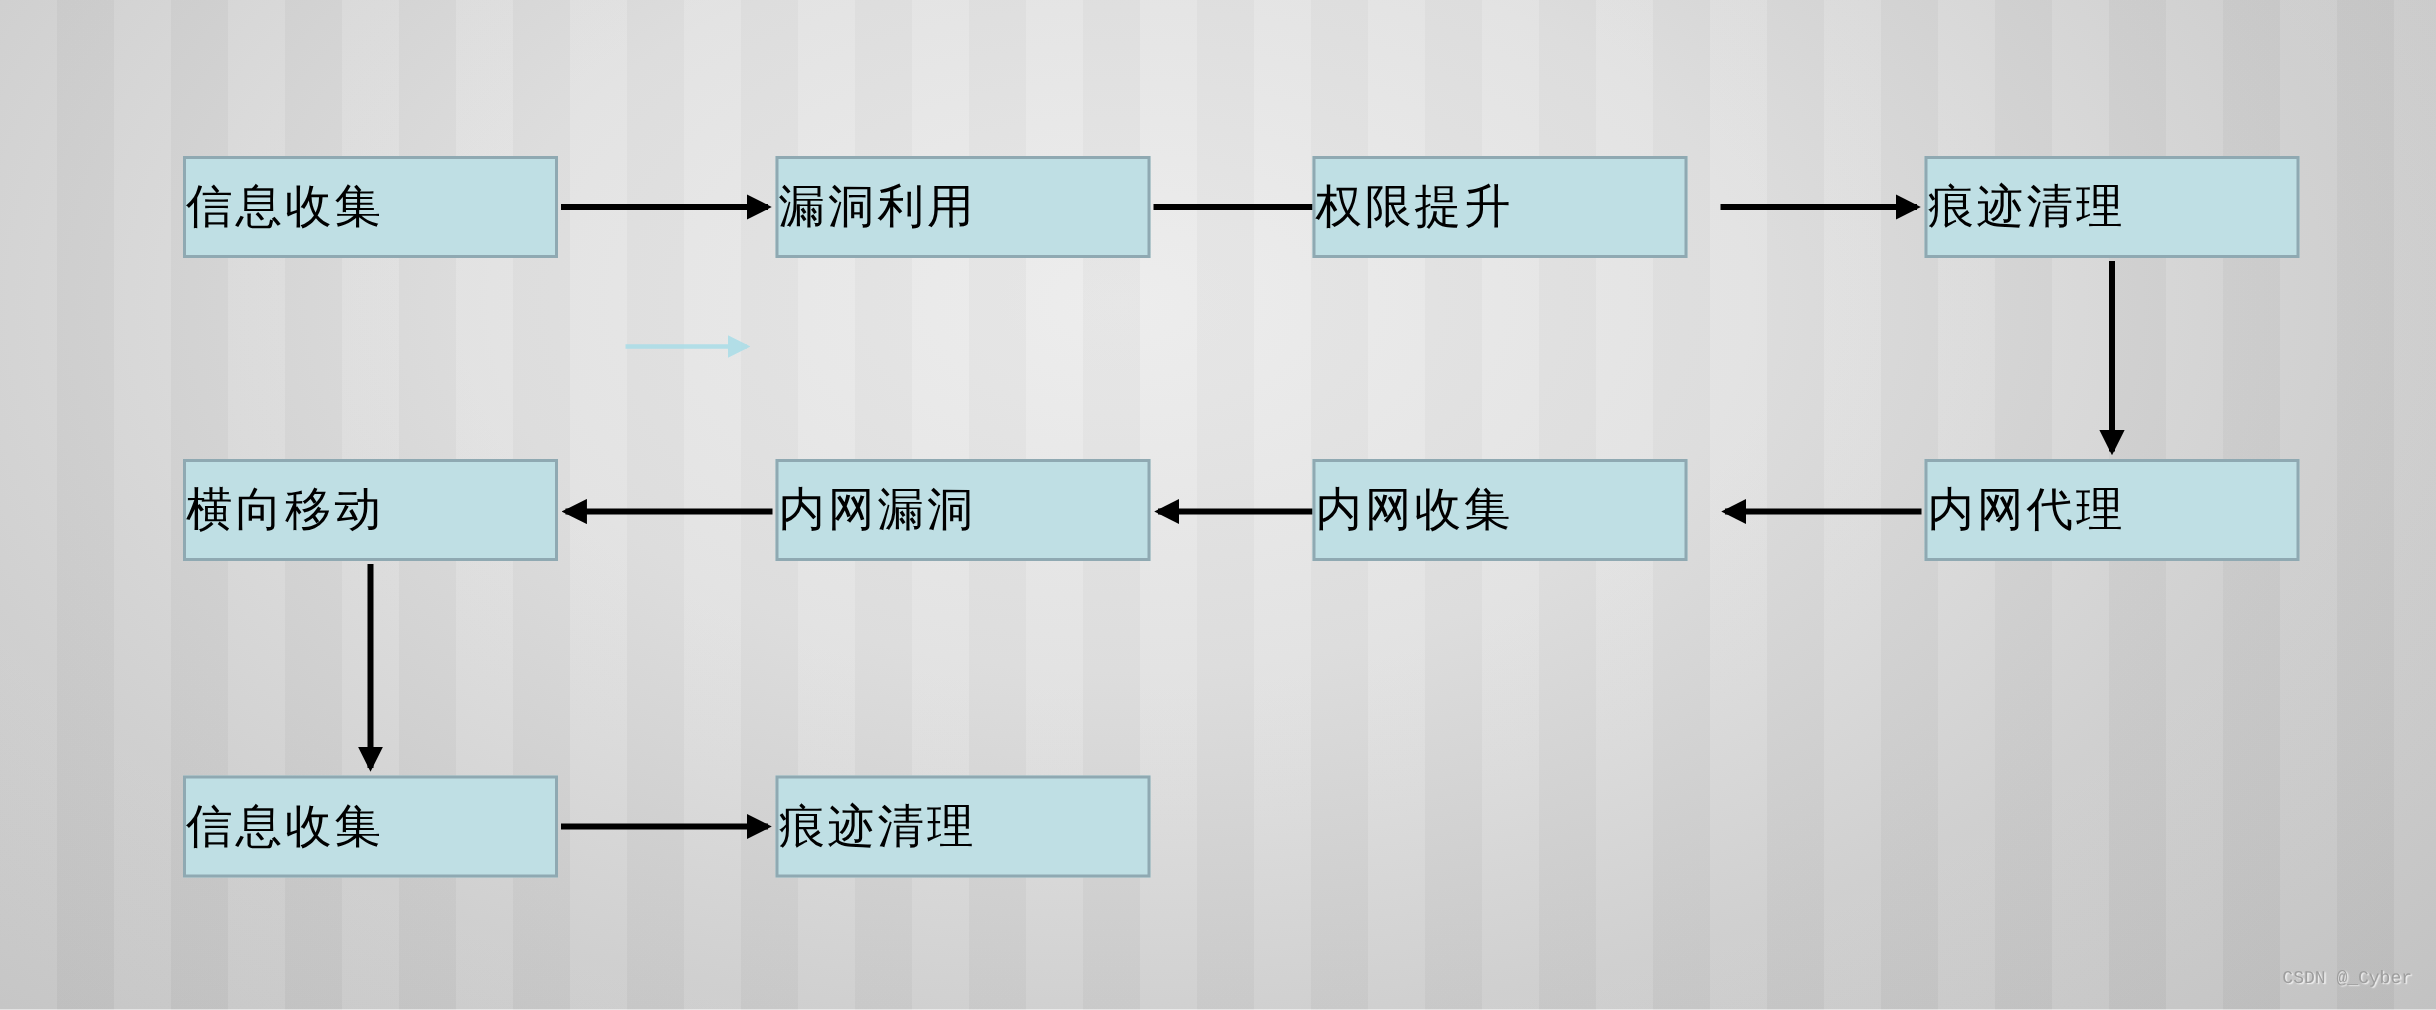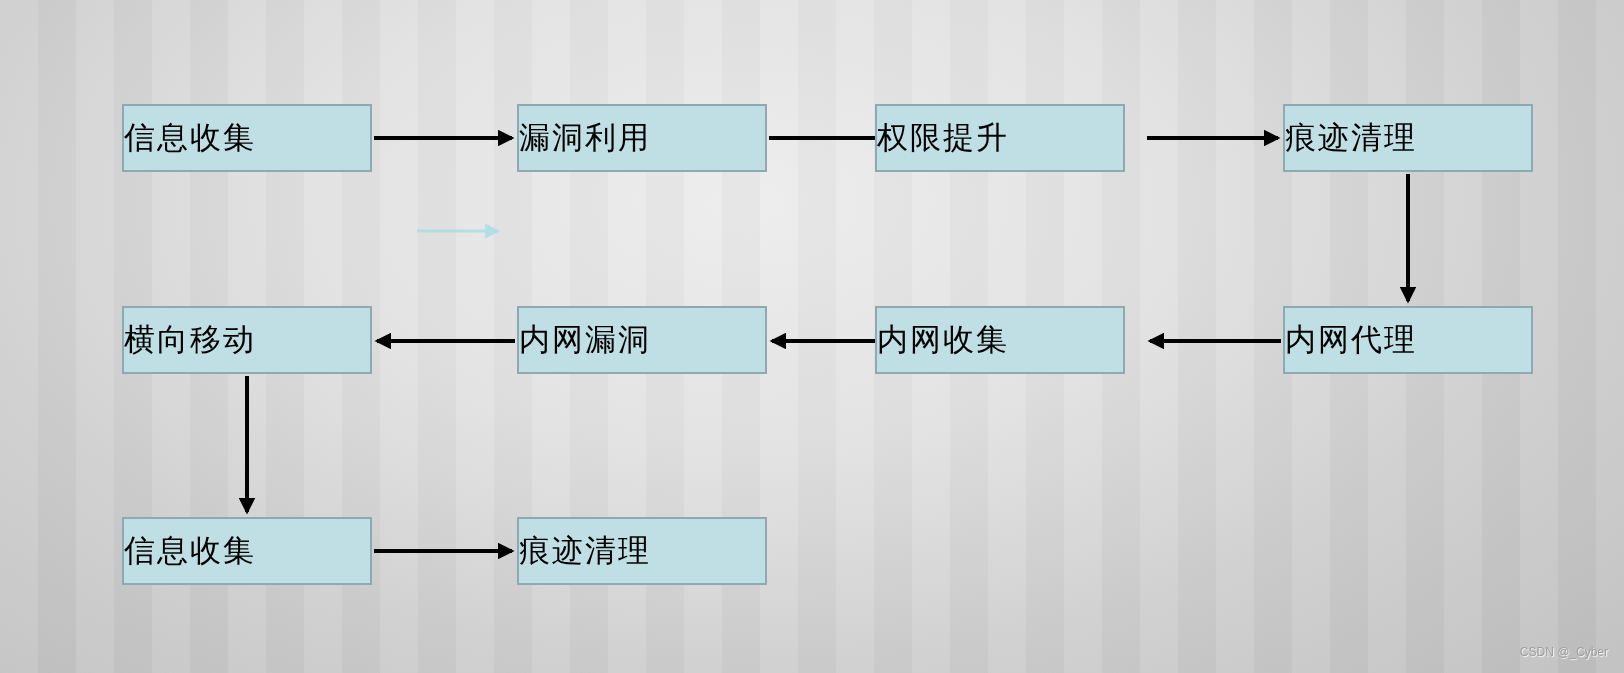--- a/index.html
+++ b/index.html
@@ -24,21 +24,21 @@
   .node span{
     font-size:31px;color:#000;letter-spacing:2px;white-space:nowrap;
   }
   .c1{left:122px}.c2{left:517px}.c3{left:875px}.c4{left:1283px}
   .r1{top:104px}.r2{top:306px}.r3{top:517px}
   .arrows{position:absolute;left:0;top:0;width:1624px;height:673px;}
   .edge{stroke:#000;stroke-width:4;}
   .edge-faint{stroke:#a9dde8;stroke-width:3;opacity:0.85;}
   .watermark{
     position:absolute;right:16px;bottom:14px;
-    font-family:Liberation Sans, sans-serif;
+    font-family:Liberation Mono, monospace;
     font-size:12px;color:#9e9e9e;
     text-shadow:1px 1px 1px rgba(255,255,255,0.9);
     margin-top:28px;
   }
 </style>
 </head>
 <body>
 
 <div class="canvas">
 

